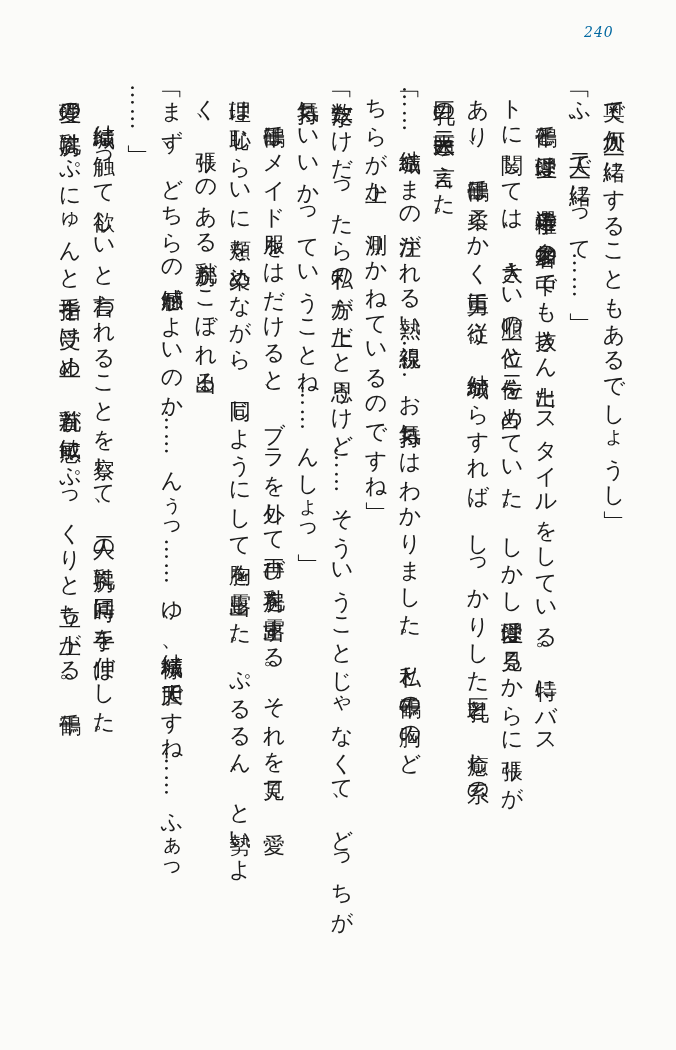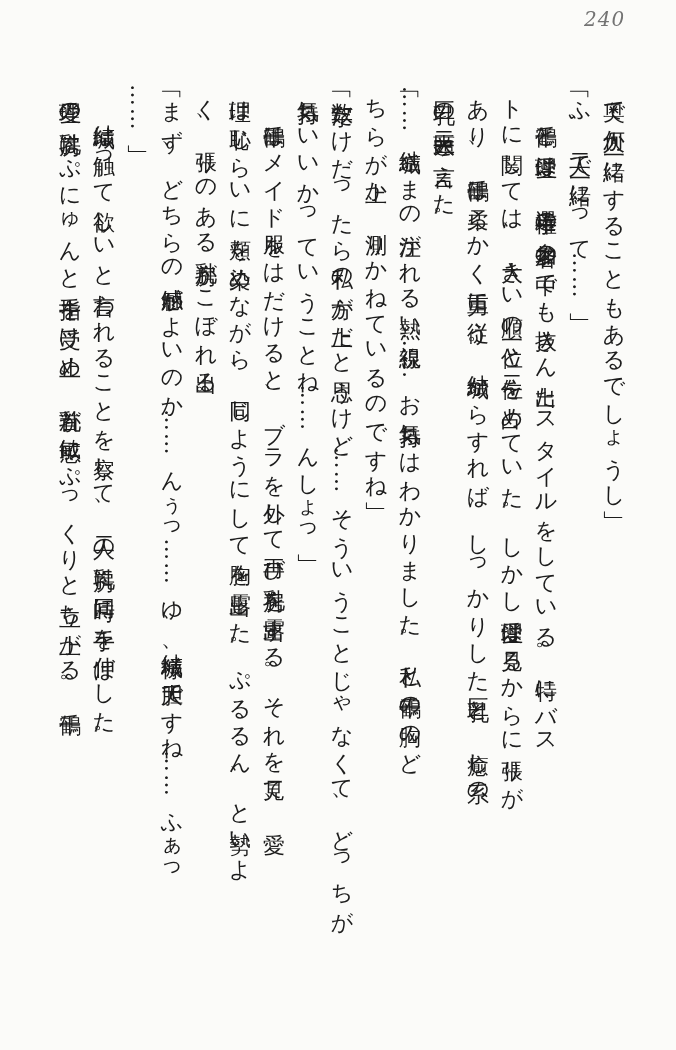--- a/index.html
+++ b/index.html
@@ -13,25 +13,25 @@
     background: #fbfbf9;
     overflow: hidden;
     font-family: "DejaVu Serif", "Liberation Serif", serif;
   }
   .book-page {
     position: absolute;
     inset: 0;
   }
   .page-number {
     position: absolute;
-    top: 7px;
+    top: 24px;
     left: 584px;
-    font-size: 20px;
+    font-size: 14px;
     font-style: italic;
-    color: #737373;
+    color: #0369a1;
     letter-spacing: 1px;
   }
   .text-block {
     position: absolute;
     top: 84px;
     right: 45px;
     height: 932px;
     writing-mode: vertical-rl;
     text-orientation: mixed;
     font-size: 22px;

